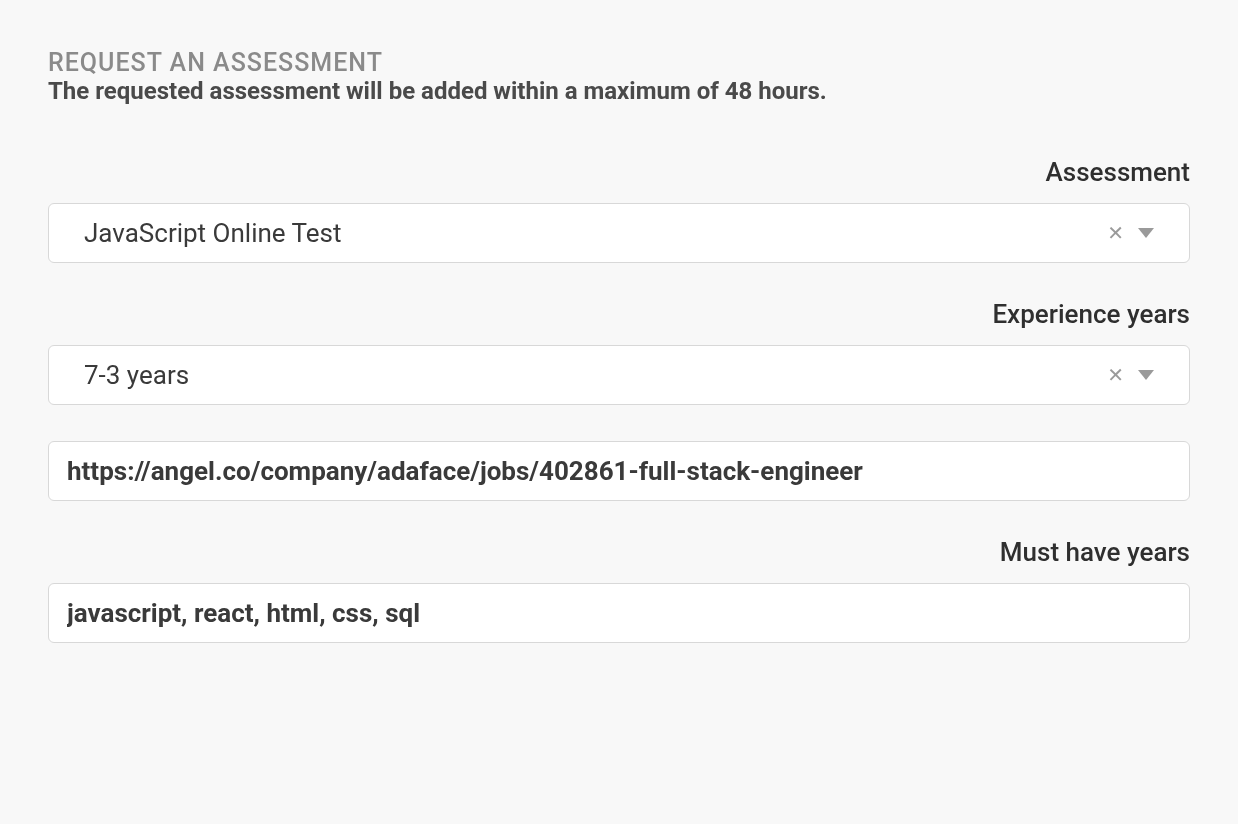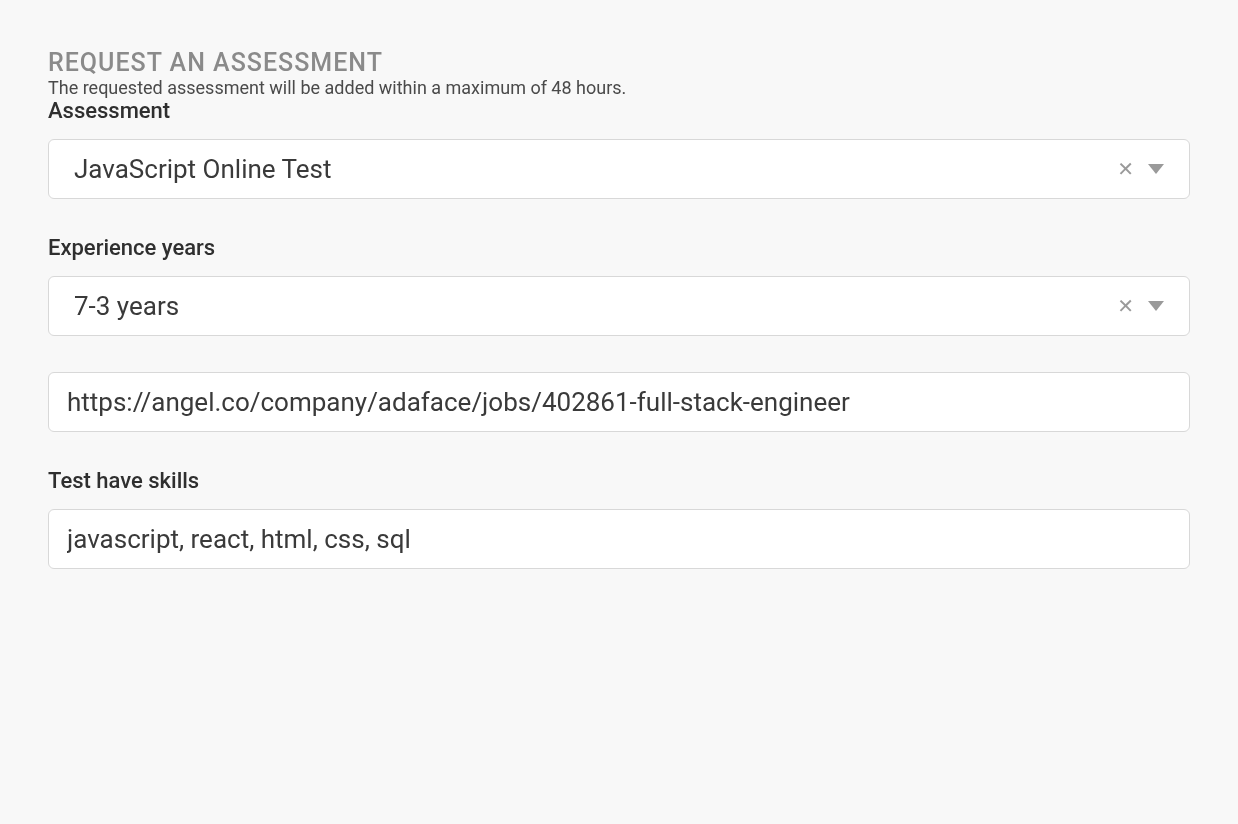--- a/index.html
+++ b/index.html
@@ -15,39 +15,41 @@
       width: 1238px;
     }
     .form-heading {
       font-size: 25px;
       font-weight: 500;
       letter-spacing: 1px;
       color: #8a8a8a;
       text-transform: uppercase;
     }
     .form-subheading {
-      font-size: 18px;
+      font-size: 24px;
       color: #4a4a4a;
-      font-weight: 400;
+      font-weight: 700;
+      margin-bottom: 52px;
     }
     .field-group {
       margin-bottom: 36px;
     }
     .field-label {
-      font-size: 22px;
+      font-size: 26px;
       font-weight: 500;
       color: #2f2f2f;
       margin-bottom: 16px;
       display: block;
+      text-align: right;
     }
     .select-control {
       background: #ffffff;
       border: 1px solid #d8d8d8;
       border-radius: 6px;
-      padding: 14px 25px;
+      padding: 14px 35px;
       display: flex;
       align-items: center;
       justify-content: space-between;
       cursor: pointer;
     }
     .select-value {
       font-size: 26px;
       color: #3a3a3a;
       font-weight: 400;
     }
@@ -71,21 +73,21 @@
       cursor: pointer;
     }
     .text-input {
       width: 100%;
       background: #ffffff;
       border: 1px solid #d8d8d8;
       border-radius: 6px;
       padding: 14px 18px;
       font-size: 26px;
       color: #3a3a3a;
-      font-weight: 400;
+      font-weight: 700;
       font-family: inherit;
       outline: none;
     }
   </style>
 </head>
 <body>
 
 <div class="form-container">
 
   <div class="form-heading">REQUEST AN ASSESSMENT</div>
@@ -111,17 +113,17 @@
         <span class="caret-down"></span>
       </div>
     </div>
   </div>
 
   <div class="field-group">
     <input type="text" class="text-input" value="https://angel.co/company/adaface/jobs/402861-full-stack-engineer" style="">
   </div>
 
   <div class="field-group">
-    <label class="field-label">Test have skills</label>
+    <label class="field-label">Must have years</label>
     <input type="text" class="text-input" value="javascript, react, html, css, sql" style="">
   </div>
 
 </div>
 
 </body></html>

